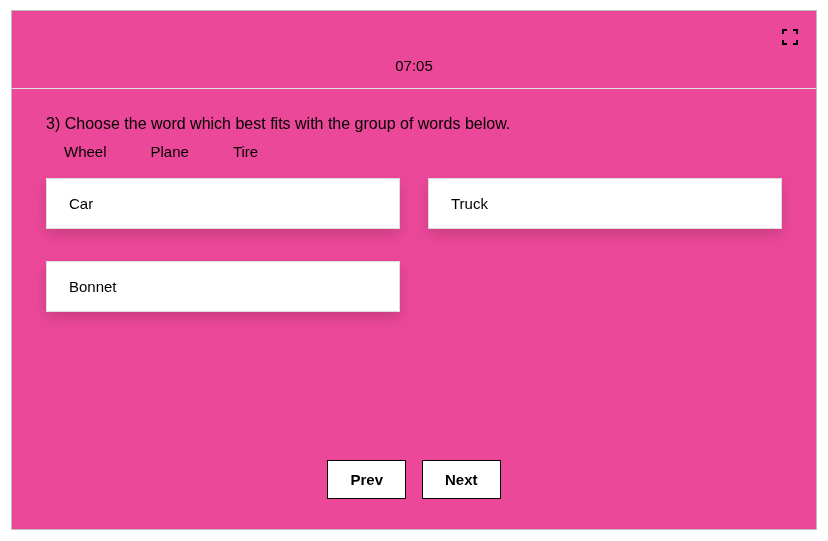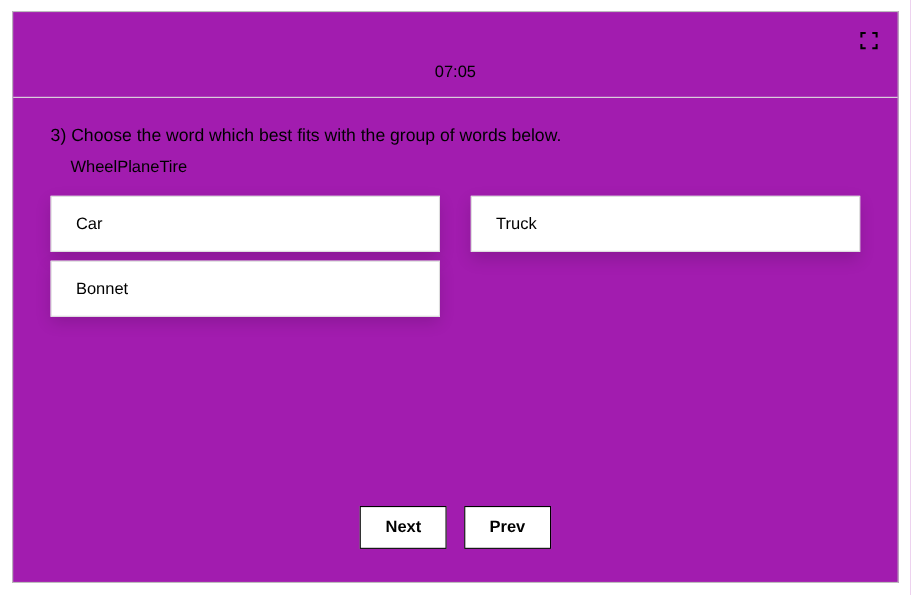--- a/index.html
+++ b/index.html
@@ -19,21 +19,21 @@
       left: 80px;
       font-size: 10px;
       color: #444;
       letter-spacing: 0.5px;
     }
     .quiz-card {
       position: relative;
       width: 806px;
       margin: 10px 11px 0 11px;
       border: 1px solid #bdbdbd;
-      background: #a21caf;
+      background: #ec4899;
       min-height: 520px;
       display: flex;
       flex-direction: column;
     }
     .fullscreen-icon {
       position: absolute;
       top: 18px;
       right: 18px;
       width: 16px;
       height: 16px;
@@ -53,28 +53,29 @@
     .question-block {
       padding: 26px 34px 0 34px;
       flex: 1;
     }
     .question-text {
       font-size: 16px;
       margin-bottom: 8px;
     }
     .hints-row {
       display: flex;
+      gap: 44px;
       padding: 2px 0 0 18px;
       font-size: 15px;
       margin-bottom: 18px;
     }
     .options-grid {
       display: grid;
       grid-template-columns: 1fr 1fr;
-      gap: 8px 28px;
+      gap: 32px 28px;
       padding: 0 0 0 0;
     }
     .option-btn {
       border: 1px solid #dcdcdc;
       background: #fff;
       box-shadow: 0 6px 14px rgba(0,0,0,0.15);
       padding: 16px 22px;
       text-align: left;
       font-size: 15px;
       cursor: pointer;
@@ -128,17 +129,17 @@
     </div>
 
     <div class="options-grid">
       <button class="option-btn">Car</button>
       <button class="option-btn">Truck</button>
       <button class="option-btn">Bonnet</button>
     </div>
   </div>
 
   <div class="nav-row">
+    <button class="nav-btn">Prev</button>
     <button class="nav-btn">Next</button>
-    <button class="nav-btn">Prev</button>
   </div>
 
 </div>
 
 </body></html>

